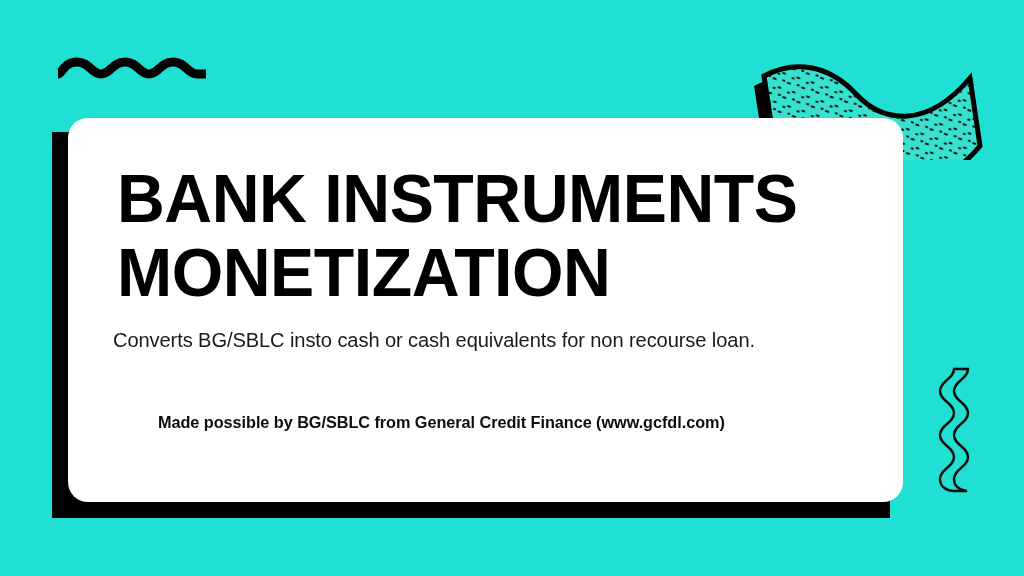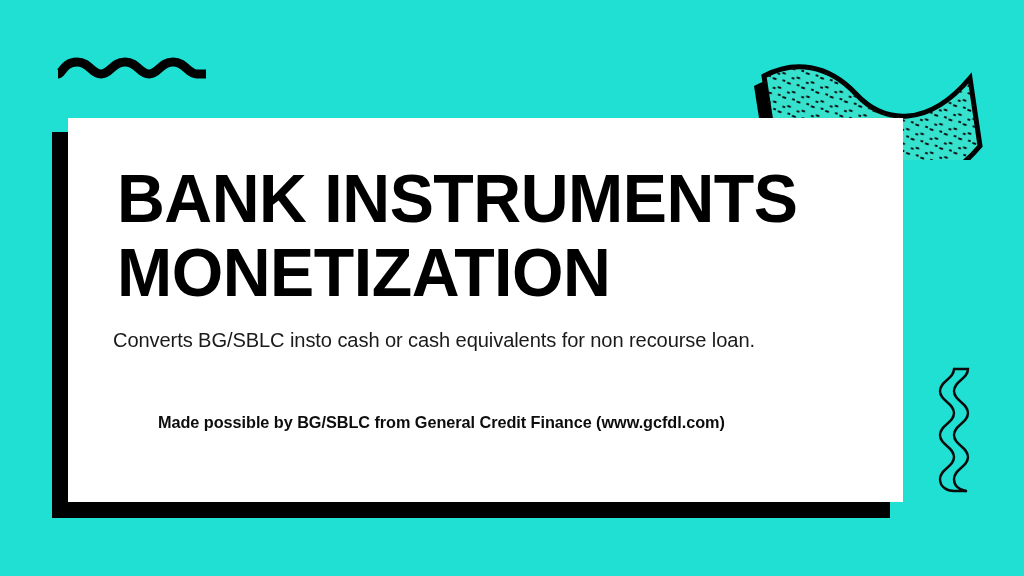--- a/index.html
+++ b/index.html
@@ -57,20 +57,21 @@
     height: 386px;
     background: #000000;
   }
   #card {
     position: absolute;
     left: 68px;
     top: 118px;
     width: 835px;
     height: 384px;
     background: #FFFFFF;
+    border-radius: 20px;
   }
 
   
   #headline {
     position: absolute;
     left: 49px;
     top: 44px;
     width: 760px;
     margin: 0;
     color: #000000;

